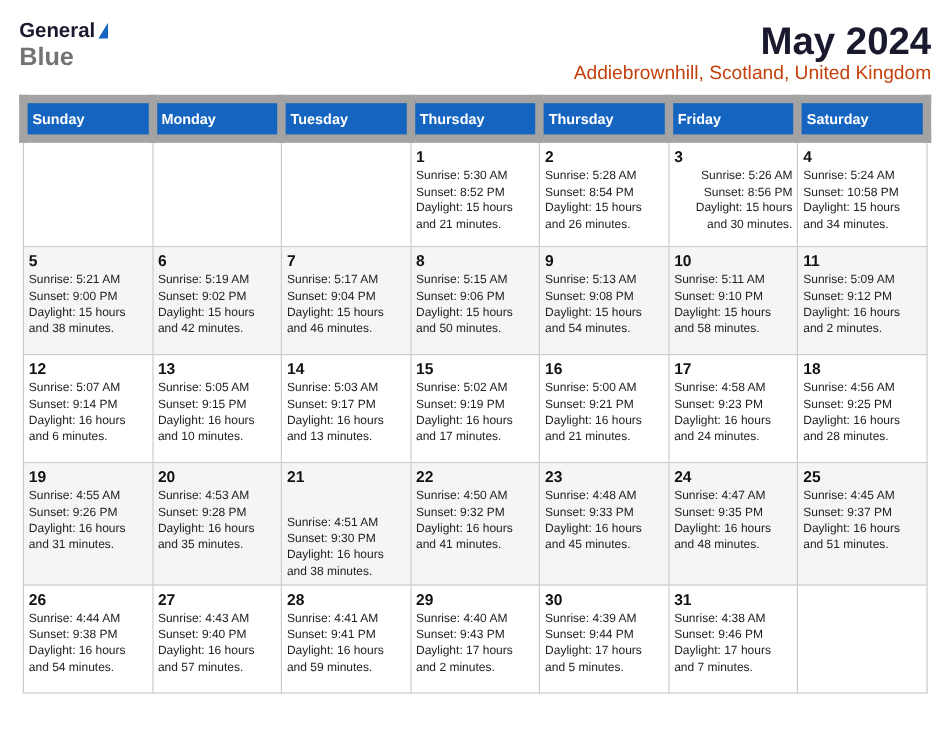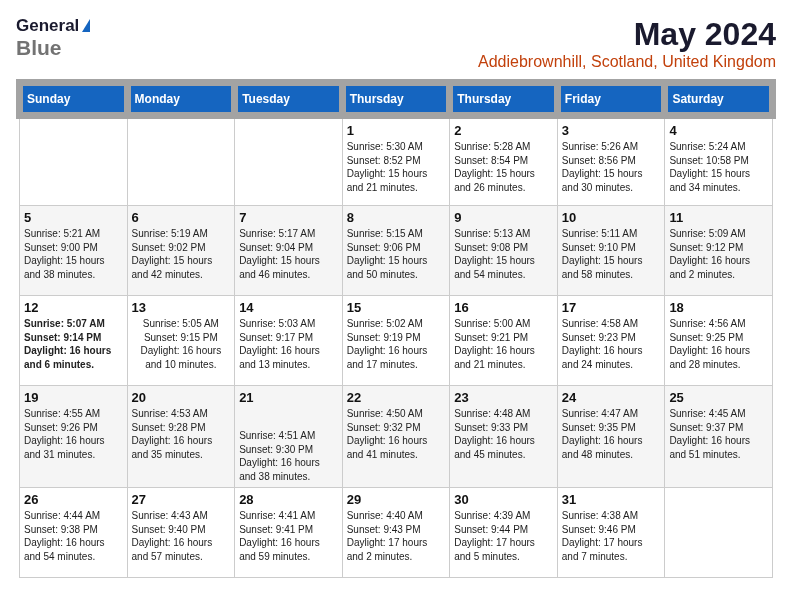--- a/index.html
+++ b/index.html
@@ -123,21 +123,21 @@
         </td>
         <td>
           <div class="day-number">2</div>
           <div class="day-info" style="white-space: pre-line;">Sunrise: 5:28 AM
 Sunset: 8:54 PM
 Daylight: 15 hours
 and 26 minutes.</div>
         </td>
         <td>
           <div class="day-number">3</div>
-          <div class="day-info" style="white-space: pre-line;">Sunrise: 5:26 AM
+          <div class="day-info" style="white-space: pre-line; text-align: right;">Sunrise: 5:26 AM
 Sunset: 8:56 PM
 Daylight: 15 hours
 and 30 minutes.</div>
         </td>
         <td>
           <div class="day-number">4</div>
           <div class="day-info" style="white-space: pre-line;">Sunrise: 5:24 AM
 Sunset: 10:58 PM
 Daylight: 15 hours
 and 34 minutes.</div>
@@ -190,28 +190,28 @@
           <div class="day-number">11</div>
           <div class="day-info" style="white-space: pre-line;">Sunrise: 5:09 AM
 Sunset: 9:12 PM
 Daylight: 16 hours
 and 2 minutes.</div>
         </td>
       </tr>
       <tr>
         <td>
           <div class="day-number">12</div>
-          <div class="day-info" style="white-space: pre-line; font-weight: bold;">Sunrise: 5:07 AM
+          <div class="day-info" style="white-space: pre-line;">Sunrise: 5:07 AM
 Sunset: 9:14 PM
 Daylight: 16 hours
 and 6 minutes.</div>
         </td>
         <td>
           <div class="day-number">13</div>
-          <div class="day-info" style="white-space: pre-line; text-align: center;">Sunrise: 5:05 AM
+          <div class="day-info" style="white-space: pre-line;">Sunrise: 5:05 AM
 Sunset: 9:15 PM
 Daylight: 16 hours
 and 10 minutes.</div>
         </td>
         <td>
           <div class="day-number">14</div>
           <div class="day-info" style="white-space: pre-line;">Sunrise: 5:03 AM
 Sunset: 9:17 PM
 Daylight: 16 hours
 and 13 minutes.</div>

